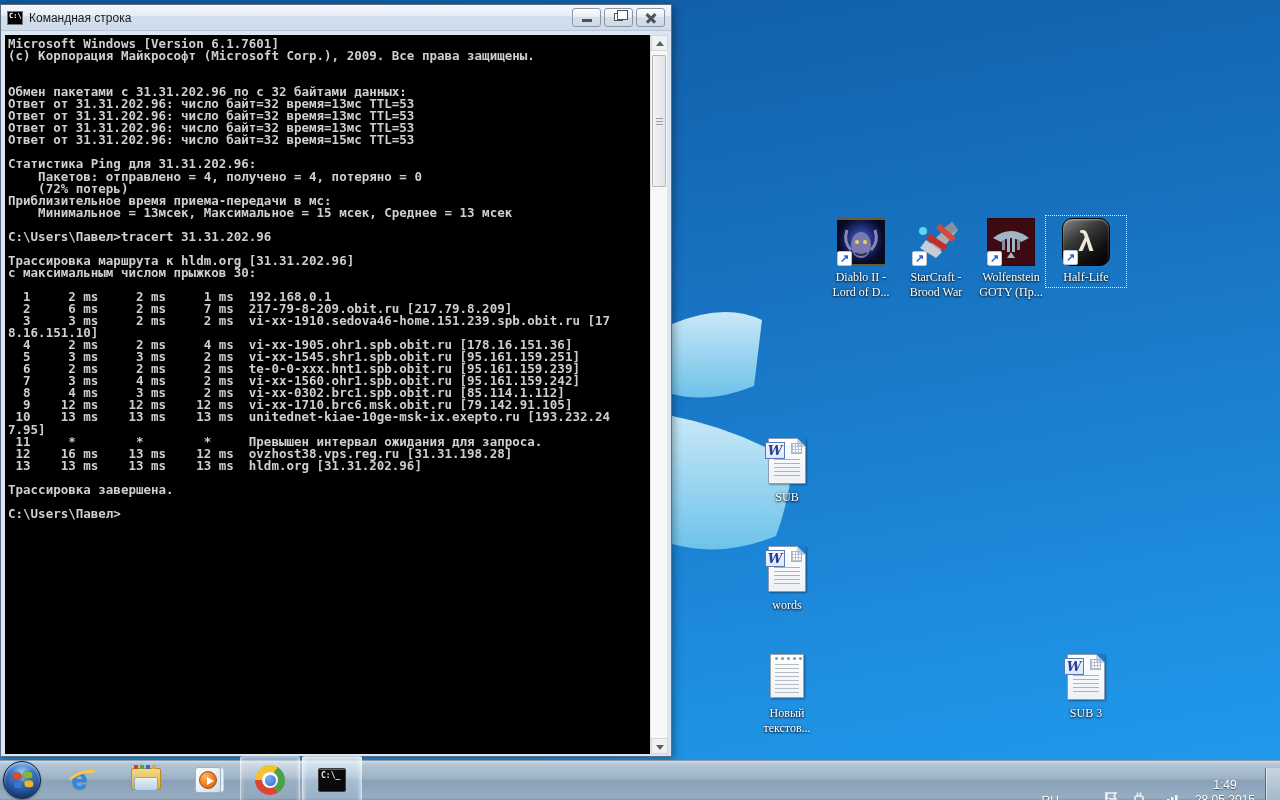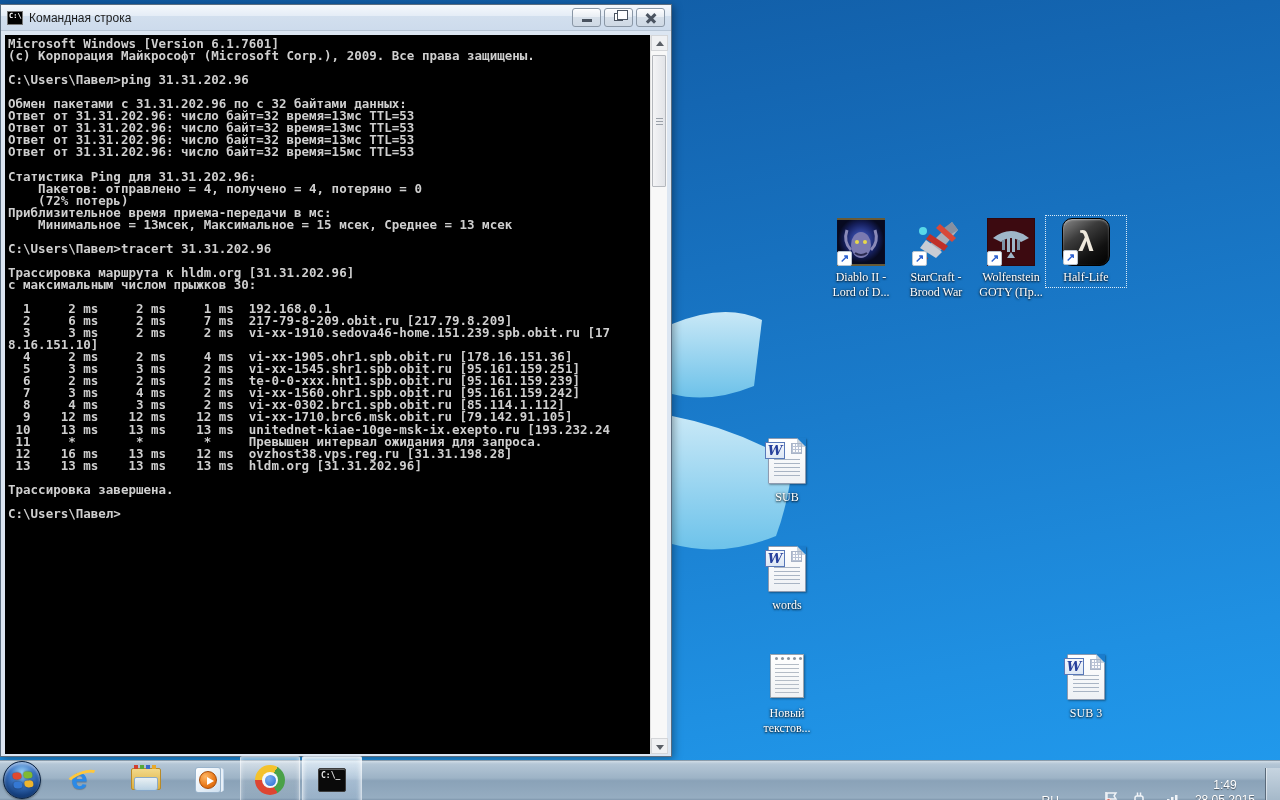--- a/index.html
+++ b/index.html
@@ -300,21 +300,20 @@
             <span class="g-x2"></span>
           </span>
       </span>
     </div>
 
     <div class="console">
 
     <div class="cline">Microsoft Windows [Version 6.1.7601]</div>
         <div class="cline">(c) Корпорация Майкрософт (Microsoft Corp.), 2009. Все права защищены.</div>
         <div class="cline"></div>
-        <div class="cline">C:\Users\Павел&gt;ping 31.31.202.96</div>
         <div class="cline"></div>
         <div class="cline">Обмен пакетами с 31.31.202.96 по с 32 байтами данных:</div>
         <div class="cline">Ответ от 31.31.202.96: число байт=32 время=13мс TTL=53</div>
         <div class="cline">Ответ от 31.31.202.96: число байт=32 время=13мс TTL=53</div>
         <div class="cline">Ответ от 31.31.202.96: число байт=32 время=13мс TTL=53</div>
         <div class="cline">Ответ от 31.31.202.96: число байт=32 время=15мс TTL=53</div>
         <div class="cline"></div>
         <div class="cline">Статистика Ping для 31.31.202.96:</div>
         <div class="cline">    Пакетов: отправлено = 4, получено = 4, потеряно = 0</div>
         <div class="cline">    (72% потерь)</div>
@@ -330,20 +329,21 @@
         <div class="cline">  2     6 ms     2 ms     7 ms  217-79-8-209.obit.ru [217.79.8.209]</div>
         <div class="cline">  3     3 ms     2 ms     2 ms  vi-xx-1910.sedova46-home.151.239.spb.obit.ru [17</div>
         <div class="cline">8.16.151.10]</div>
         <div class="cline">  4     2 ms     2 ms     4 ms  vi-xx-1905.ohr1.spb.obit.ru [178.16.151.36]</div>
         <div class="cline">  5     3 ms     3 ms     2 ms  vi-xx-1545.shr1.spb.obit.ru [95.161.159.251]</div>
         <div class="cline">  6     2 ms     2 ms     2 ms  te-0-0-xxx.hnt1.spb.obit.ru [95.161.159.239]</div>
         <div class="cline">  7     3 ms     4 ms     2 ms  vi-xx-1560.ohr1.spb.obit.ru [95.161.159.242]</div>
         <div class="cline">  8     4 ms     3 ms     2 ms  vi-xx-0302.brc1.spb.obit.ru [85.114.1.112]</div>
         <div class="cline">  9    12 ms    12 ms    12 ms  vi-xx-1710.brc6.msk.obit.ru [79.142.91.105]</div>
         <div class="cline"> 10    13 ms    13 ms    13 ms  unitednet-kiae-10ge-msk-ix.exepto.ru [193.232.24</div>
+        <div class="cline">7.95]</div>
         <div class="cline"> 11     *        *        *     Превышен интервал ожидания для запроса.</div>
         <div class="cline"> 12    16 ms    13 ms    12 ms  ovzhost38.vps.reg.ru [31.31.198.28]</div>
         <div class="cline"> 13    13 ms    13 ms    13 ms  hldm.org [31.31.202.96]</div>
         <div class="cline"></div>
         <div class="cline">Трассировка завершена.</div>
         <div class="cline"></div>
         <div class="cline">C:\Users\Павел&gt;</div>
       </div>
 
     <div class="vscroll">

